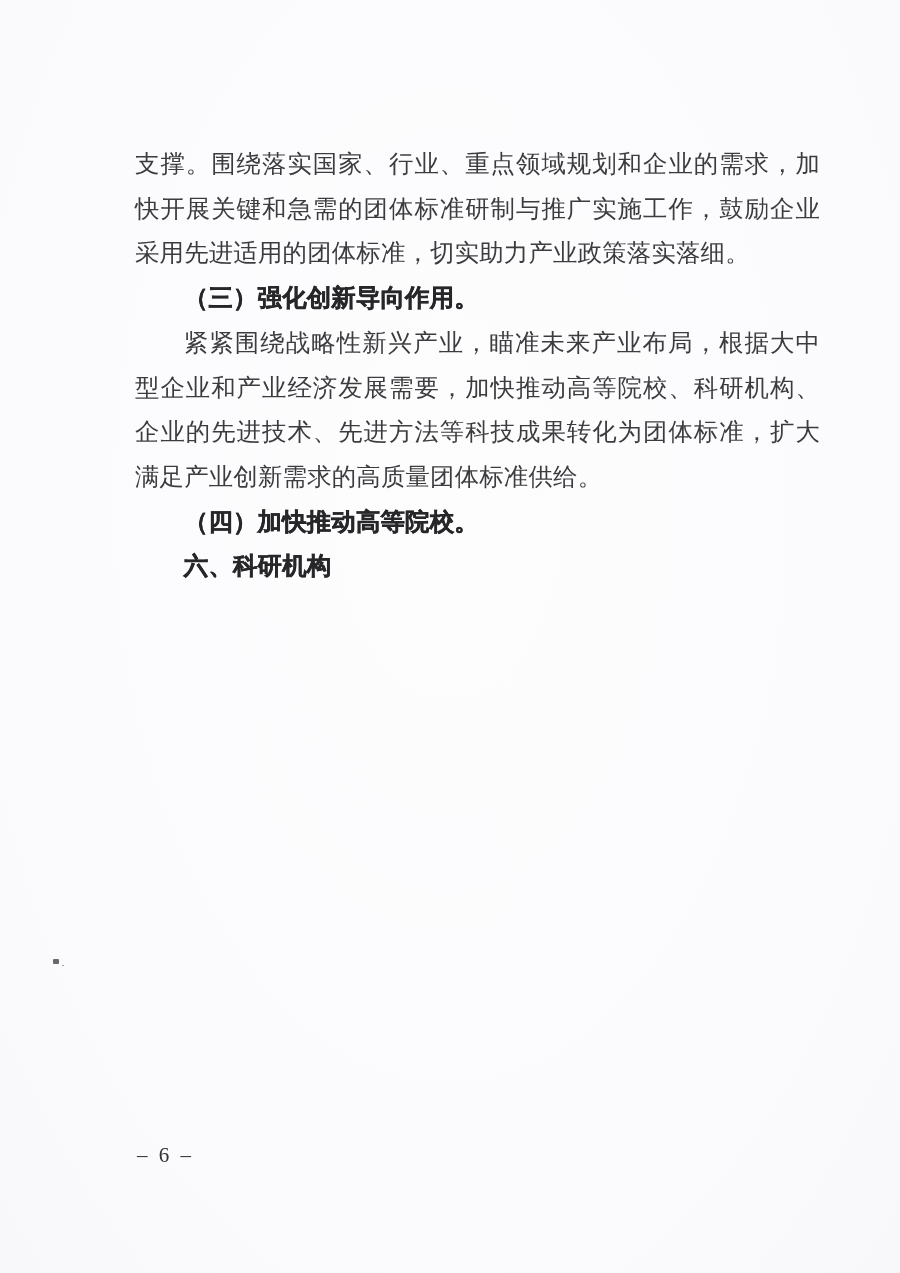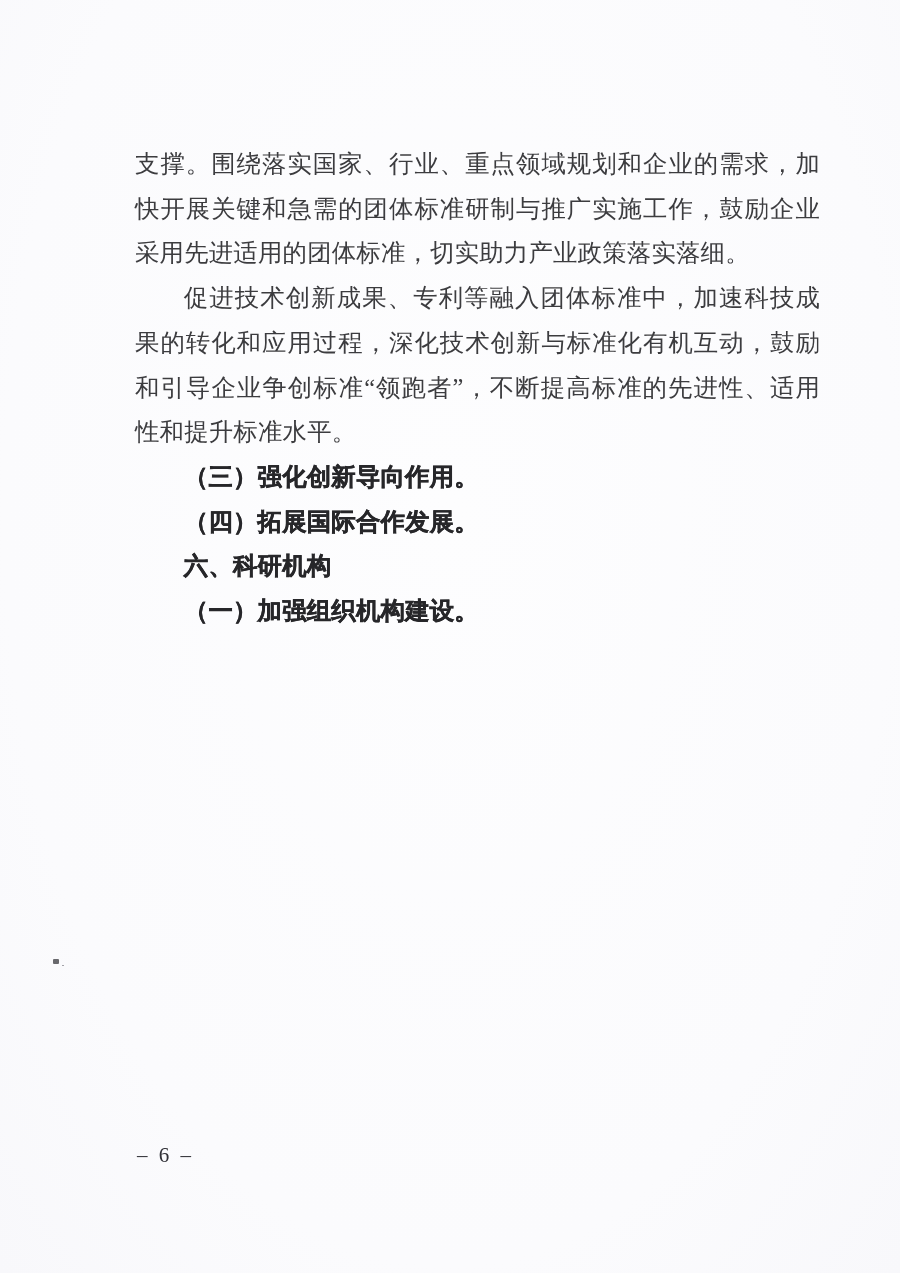--- a/index.html
+++ b/index.html
@@ -72,30 +72,29 @@
 </style>
 </head>
 <body>
 
 <div class="page">
 
   <div class="content">
     <p class="para para-cont">支撑。围绕落实国家、行业、重点领域规划和企业的需求，加快开展关键和急需的团体标准研制与推广实施工作，鼓励企业采用先进适用的团体标准，切实助力产业政策落实落细。</p>
 
 
-    <p class="para">促进技术创新成果、专利等融入团体标准中，加速科技成果的转化和应用过程，深化技术创新与标准化有机互动，鼓励和引导企业争创标准“领跑者”，不断提高标准的先进性、适用性和提升标准水平。</p>
 
     <p class="heading">（三）强化创新导向作用。</p>
 
+    <p class="para">紧紧围绕战略性新兴产业，瞄准未来产业布局，根据大中型企业和产业经济发展需要，加快推动高等院校、科研机构、企业的先进技术、先进方法等科技成果转化为团体标准，扩大满足产业创新需求的高质量团体标准供给。</p>
 
-    <p class="heading">（四）拓展国际合作发展。</p>
+    <p class="heading">（四）加快推动高等院校。</p>
 
 
     <p class="heading">六、科研机构</p>
 
-    <p class="heading">（一）加强组织机构建设。</p>
   </div>
 
   <div class="page-number">– 6 –</div>
 
   <div class="scan-speck"></div>
 
 </div>
 
 </body></html>

